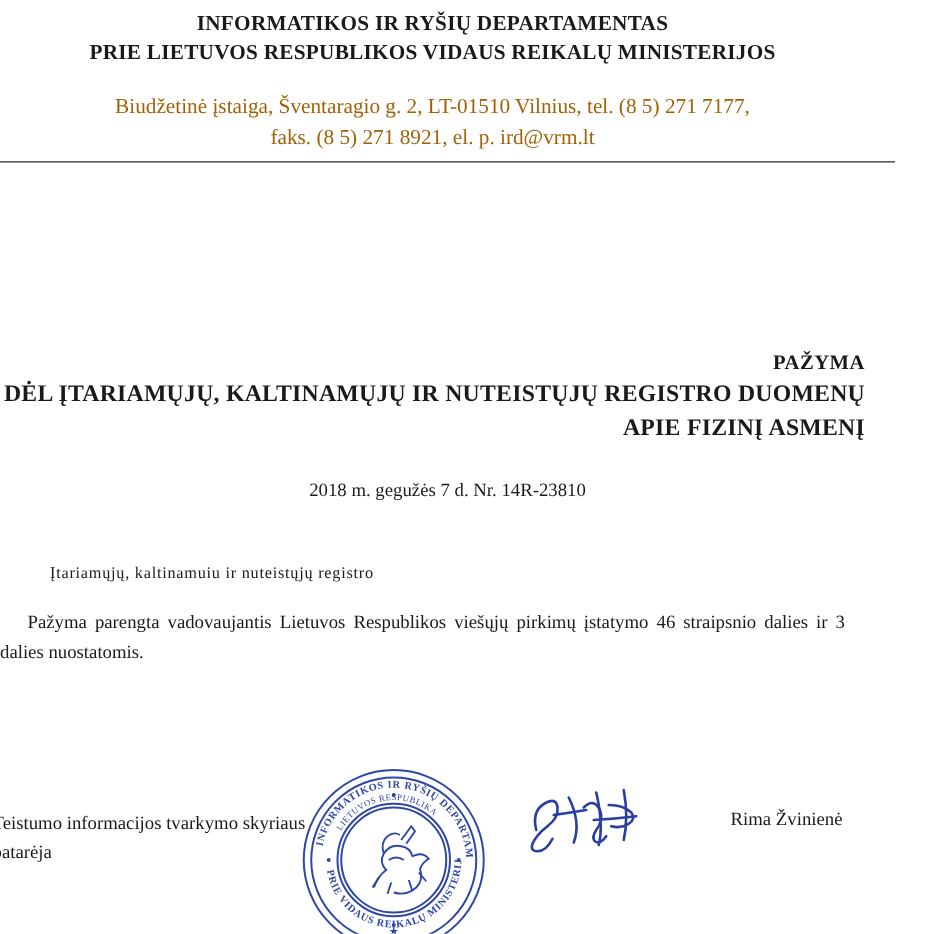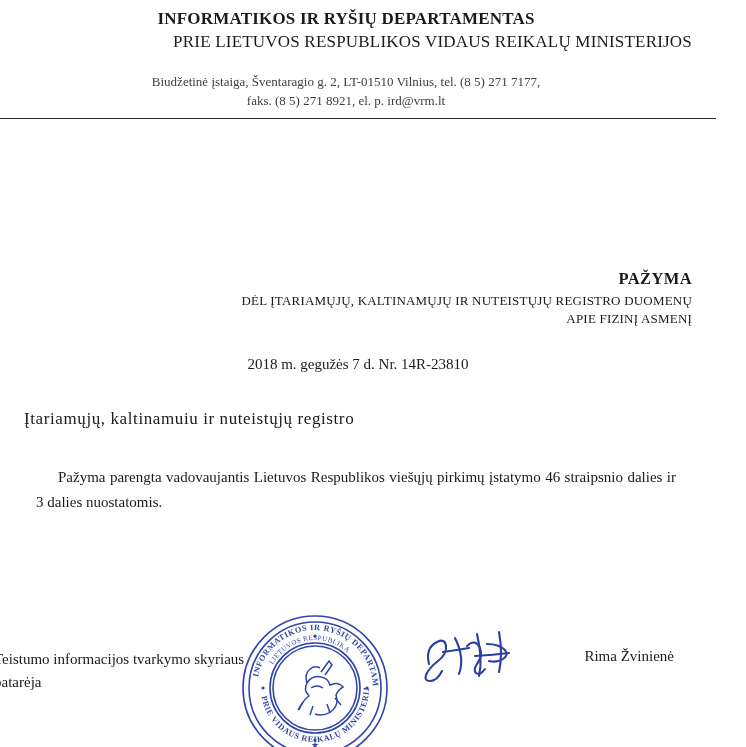--- a/index.html
+++ b/index.html
@@ -27,32 +27,31 @@
     text-align: center;
     padding-top: 8px;
   }
   .org-line {
     font-weight: bold;
     font-size: 17px;
     letter-spacing: 0.2px;
     line-height: 1.35;
   }
   .org-line-2 {
-    font-weight: normal;
+    font-weight: bold;
     font-size: 17px;
     letter-spacing: 0.2px;
     line-height: 1.35;
-    text-align: right;
   }
 
   .contact-block {
     margin-top: 19px;
-    font-size: 13px;
+    font-size: 17px;
     line-height: 1.45;
-    color: #404040;
+    color: #a16207;
   }
   .contact-line { display: block; }
 
   .hr-rule {
     margin: 7px auto 0 auto;
     width: 716px;
     border: 0;
     border-top: 1.4px solid #2b2b2b;
   }
 
@@ -60,45 +59,44 @@
   .title-block {
     text-align: right;
     margin-top: 150px;
   }
   .doc-kind {
     font-weight: bold;
     font-size: 16.5px;
     letter-spacing: 0.4px;
   }
   .doc-title {
-    font-weight: normal;
-    font-size: 13px;
+    font-weight: bold;
+    font-size: 19px;
     line-height: 1.42;
     margin-top: 3px;
     letter-spacing: 0.2px;
   }
 
   .doc-date {
     text-align: center;
     margin-top: 28px;
     font-size: 15px;
     padding-left: 24px;
   }
 
   
   .registry-line {
-    margin-top: 36px;
-    padding-left: 24px;
-    font-size: 17px;
+    margin-top: 48px;
+    padding-left: 40px;
+    font-size: 13px;
     letter-spacing: 0.6px;
   }
 
   .para {
-    margin-top: 36px;
-    padding-left: 36px;
+    margin-top: 20px;
     padding-right: 16px;
     font-size: 15px;
     line-height: 1.62;
     text-align: justify;
   }
   .para .indent { display: inline-block; width: 22px; }
 
   
   .sign-area {
     position: absolute;

